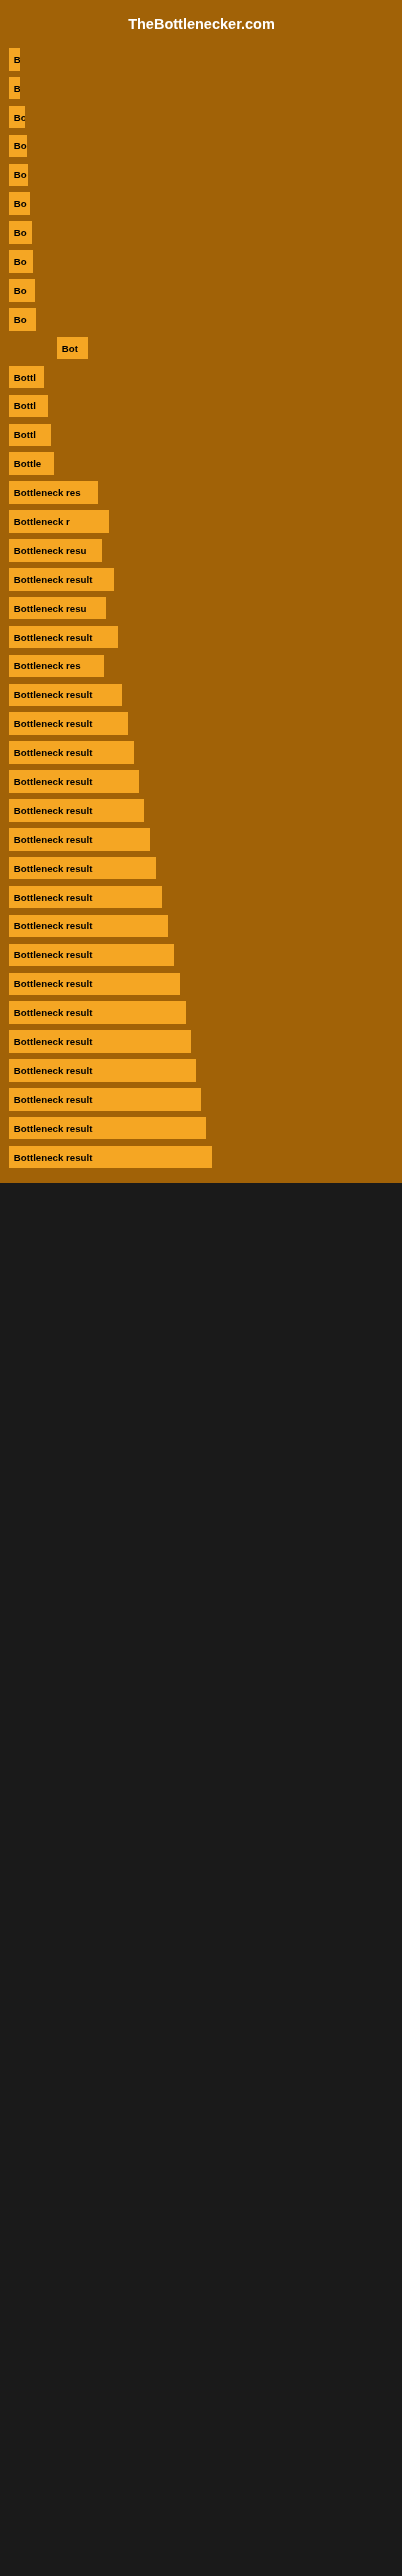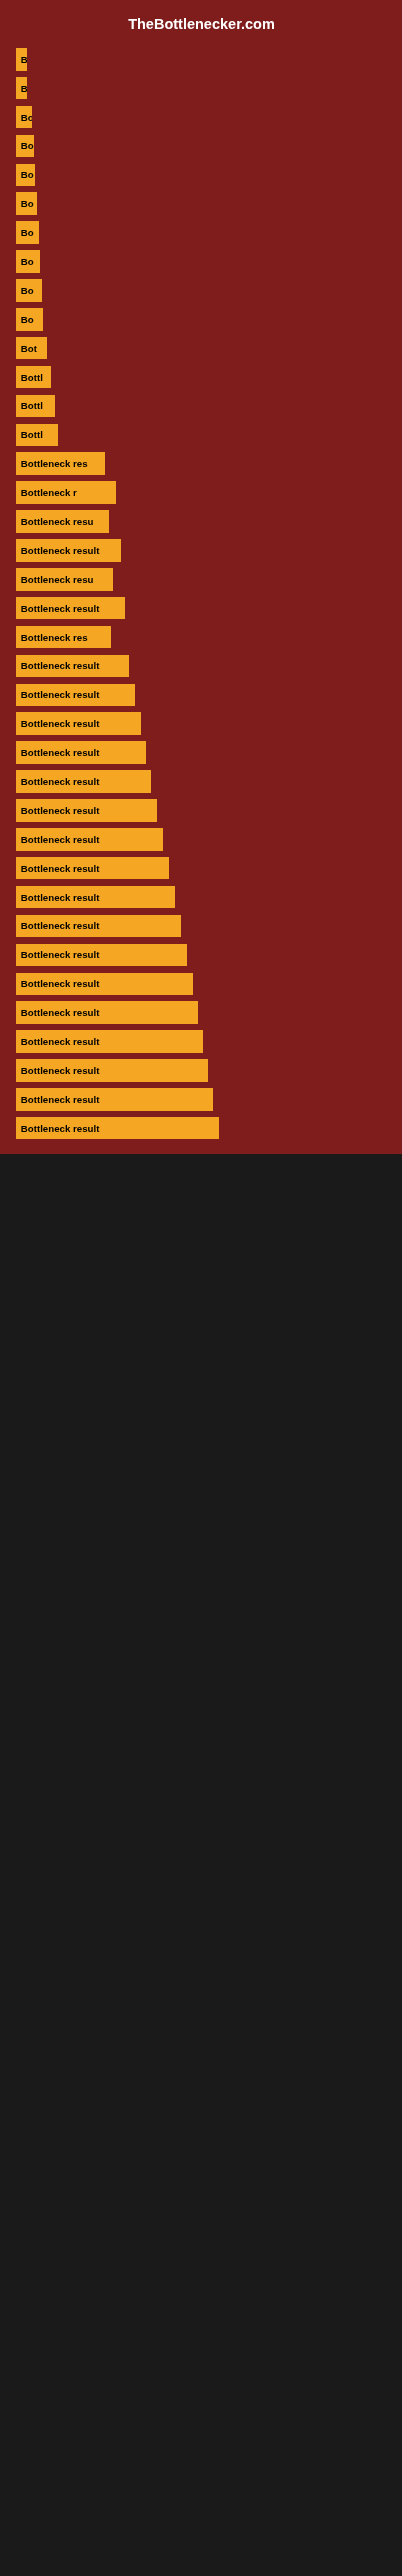--- a/index.html
+++ b/index.html
@@ -10,22 +10,22 @@
 
     body {
       background-color: #1a1a1a;
       width: 403px;
       font-family: Arial, sans-serif;
       overflow-x: hidden;
     }
 
     .page-container {
       width: 403px;
-      background-color: #7f1d1d;
-      padding: 8px 8px;
+      background-color: #a16207;
+      padding: 8px 1px;
     }
 
     .site-title {
       color: #ffffff;
       font-size: 14.5px;
       font-weight: bold;
       text-align: center;
       padding: 8px 0 16px 0;
     }
 
@@ -80,30 +80,33 @@
       <div class="bar-row">
         <div class="bar-label" style="width: 24px;">Bo</div>
       </div>
       <div class="bar-row">
         <div class="bar-label" style="width: 26px;">Bo</div>
       </div>
       <div class="bar-row">
         <div class="bar-label" style="width: 27px;">Bo</div>
       </div>
       <div class="bar-row">
-        <div class="bar-label" style="width: 31px;">Bot</div>
+        <div class="bar-label" style="width: 31px; margin-left: 48px;">Bot</div>
       </div>
       <div class="bar-row">
         <div class="bar-label" style="width: 35px;">Bottl</div>
       </div>
       <div class="bar-row">
         <div class="bar-label" style="width: 39px;">Bottl</div>
       </div>
       <div class="bar-row">
         <div class="bar-label" style="width: 42px;">Bottl</div>
+      </div>
+      <div class="bar-row">
+        <div class="bar-label" style="width: 45px;">Bottle</div>
       </div>
       <div class="bar-row">
         <div class="bar-label" style="width: 89px;">Bottleneck res</div>
       </div>
       <div class="bar-row">
         <div class="bar-label" style="width: 100px;">Bottleneck r</div>
       </div>
       <div class="bar-row">
         <div class="bar-label" style="width: 93px;">Bottleneck resu</div>
       </div>

